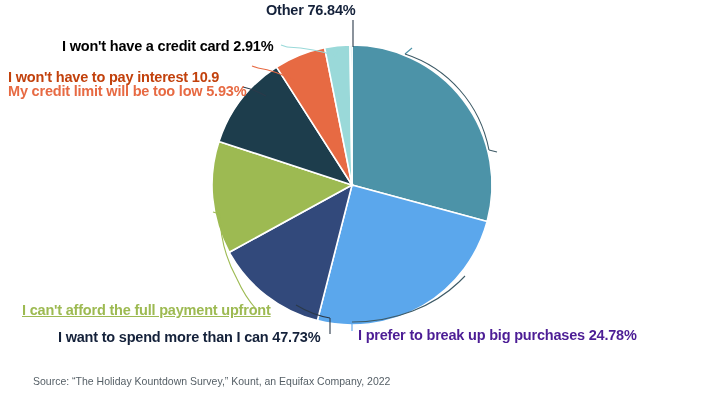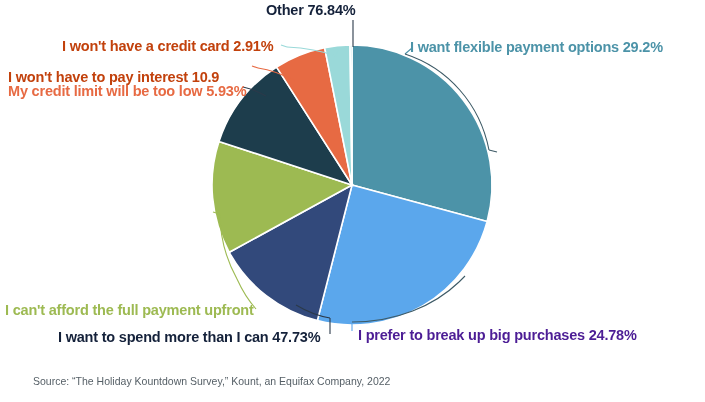--- a/index.html
+++ b/index.html
@@ -17,24 +17,24 @@
     font-size:14.5px;
     white-space:nowrap;
     letter-spacing:-0.2px;
     line-height:1;
   }
   .lbl.clip{overflow:hidden;}
 
   #lbl-flexible   {left:410px;top:40px;color:#4C93A8;}
   #lbl-break      {left:358px;top:328px;color:#4c1d95;}
   #lbl-spendmore  {left:58px;top:330px;color:#14213a;}
-  #lbl-afford     {left:5px;top:303px;color:#9DBA52;width:258px;}
+  #lbl-afford     {left:22px;top:303px;color:#9DBA52;width:258px;text-decoration:underline;}
   #lbl-interest   {left:8px;top:70px;color:#c2410c;width:252px;}
   #lbl-creditlimit{left:8px;top:60px;color:#E76A43;margin-top:24px;}
-  #lbl-creditcard {left:62px;top:39px;color:#c2410c;}
+  #lbl-creditcard {left:62px;top:39px;color:#000000;}
   #lbl-other      {left:266px;top:3px;color:#14213a;}
 
   #source{
     position:absolute;left:33px;top:375px;
     font-size:10.5px;color:#555f66;font-weight:normal;
     font-family:"Liberation Sans", sans-serif;
     white-space:nowrap;
   }
 </style>
 </head>
@@ -76,21 +76,20 @@
       <path d="M258,68 L252,66" stroke="#E76A43"></path>
 
       <path d="M287,47 C306,48 322,51 336,56" stroke="#9AD9D9"></path>
       <path d="M287,47 L281,45" stroke="#9AD9D9"></path>
       <path d="M336,56 L338,50" stroke="#9AD9D9"></path>
 
       <path d="M353,20 L353,47" stroke="#2b3a4a"></path>
     </g>
   </svg>
 
-  <div class="lbl" id="lbl-flexible">I want flexible payment options 29.2%</div>
   <div class="lbl" id="lbl-break">I prefer to break up big purchases 24.78%</div>
   <div class="lbl" id="lbl-spendmore">I want to spend more than I can 47.73%</div>
   <div class="lbl clip" id="lbl-afford">I can't afford the full payment upfront</div>
   <div class="lbl clip" id="lbl-interest">I won't have to pay interest 10.9</div>
   <div class="lbl" id="lbl-creditlimit">My credit limit will be too low 5.93%</div>
   <div class="lbl" id="lbl-creditcard">I won't have a credit card 2.91%</div>
   <div class="lbl" id="lbl-other">Other 76.84%</div>
 
   <div id="source">Source: “The Holiday Kountdown Survey,” Kount, an Equifax Company, 2022</div>
 </div>

